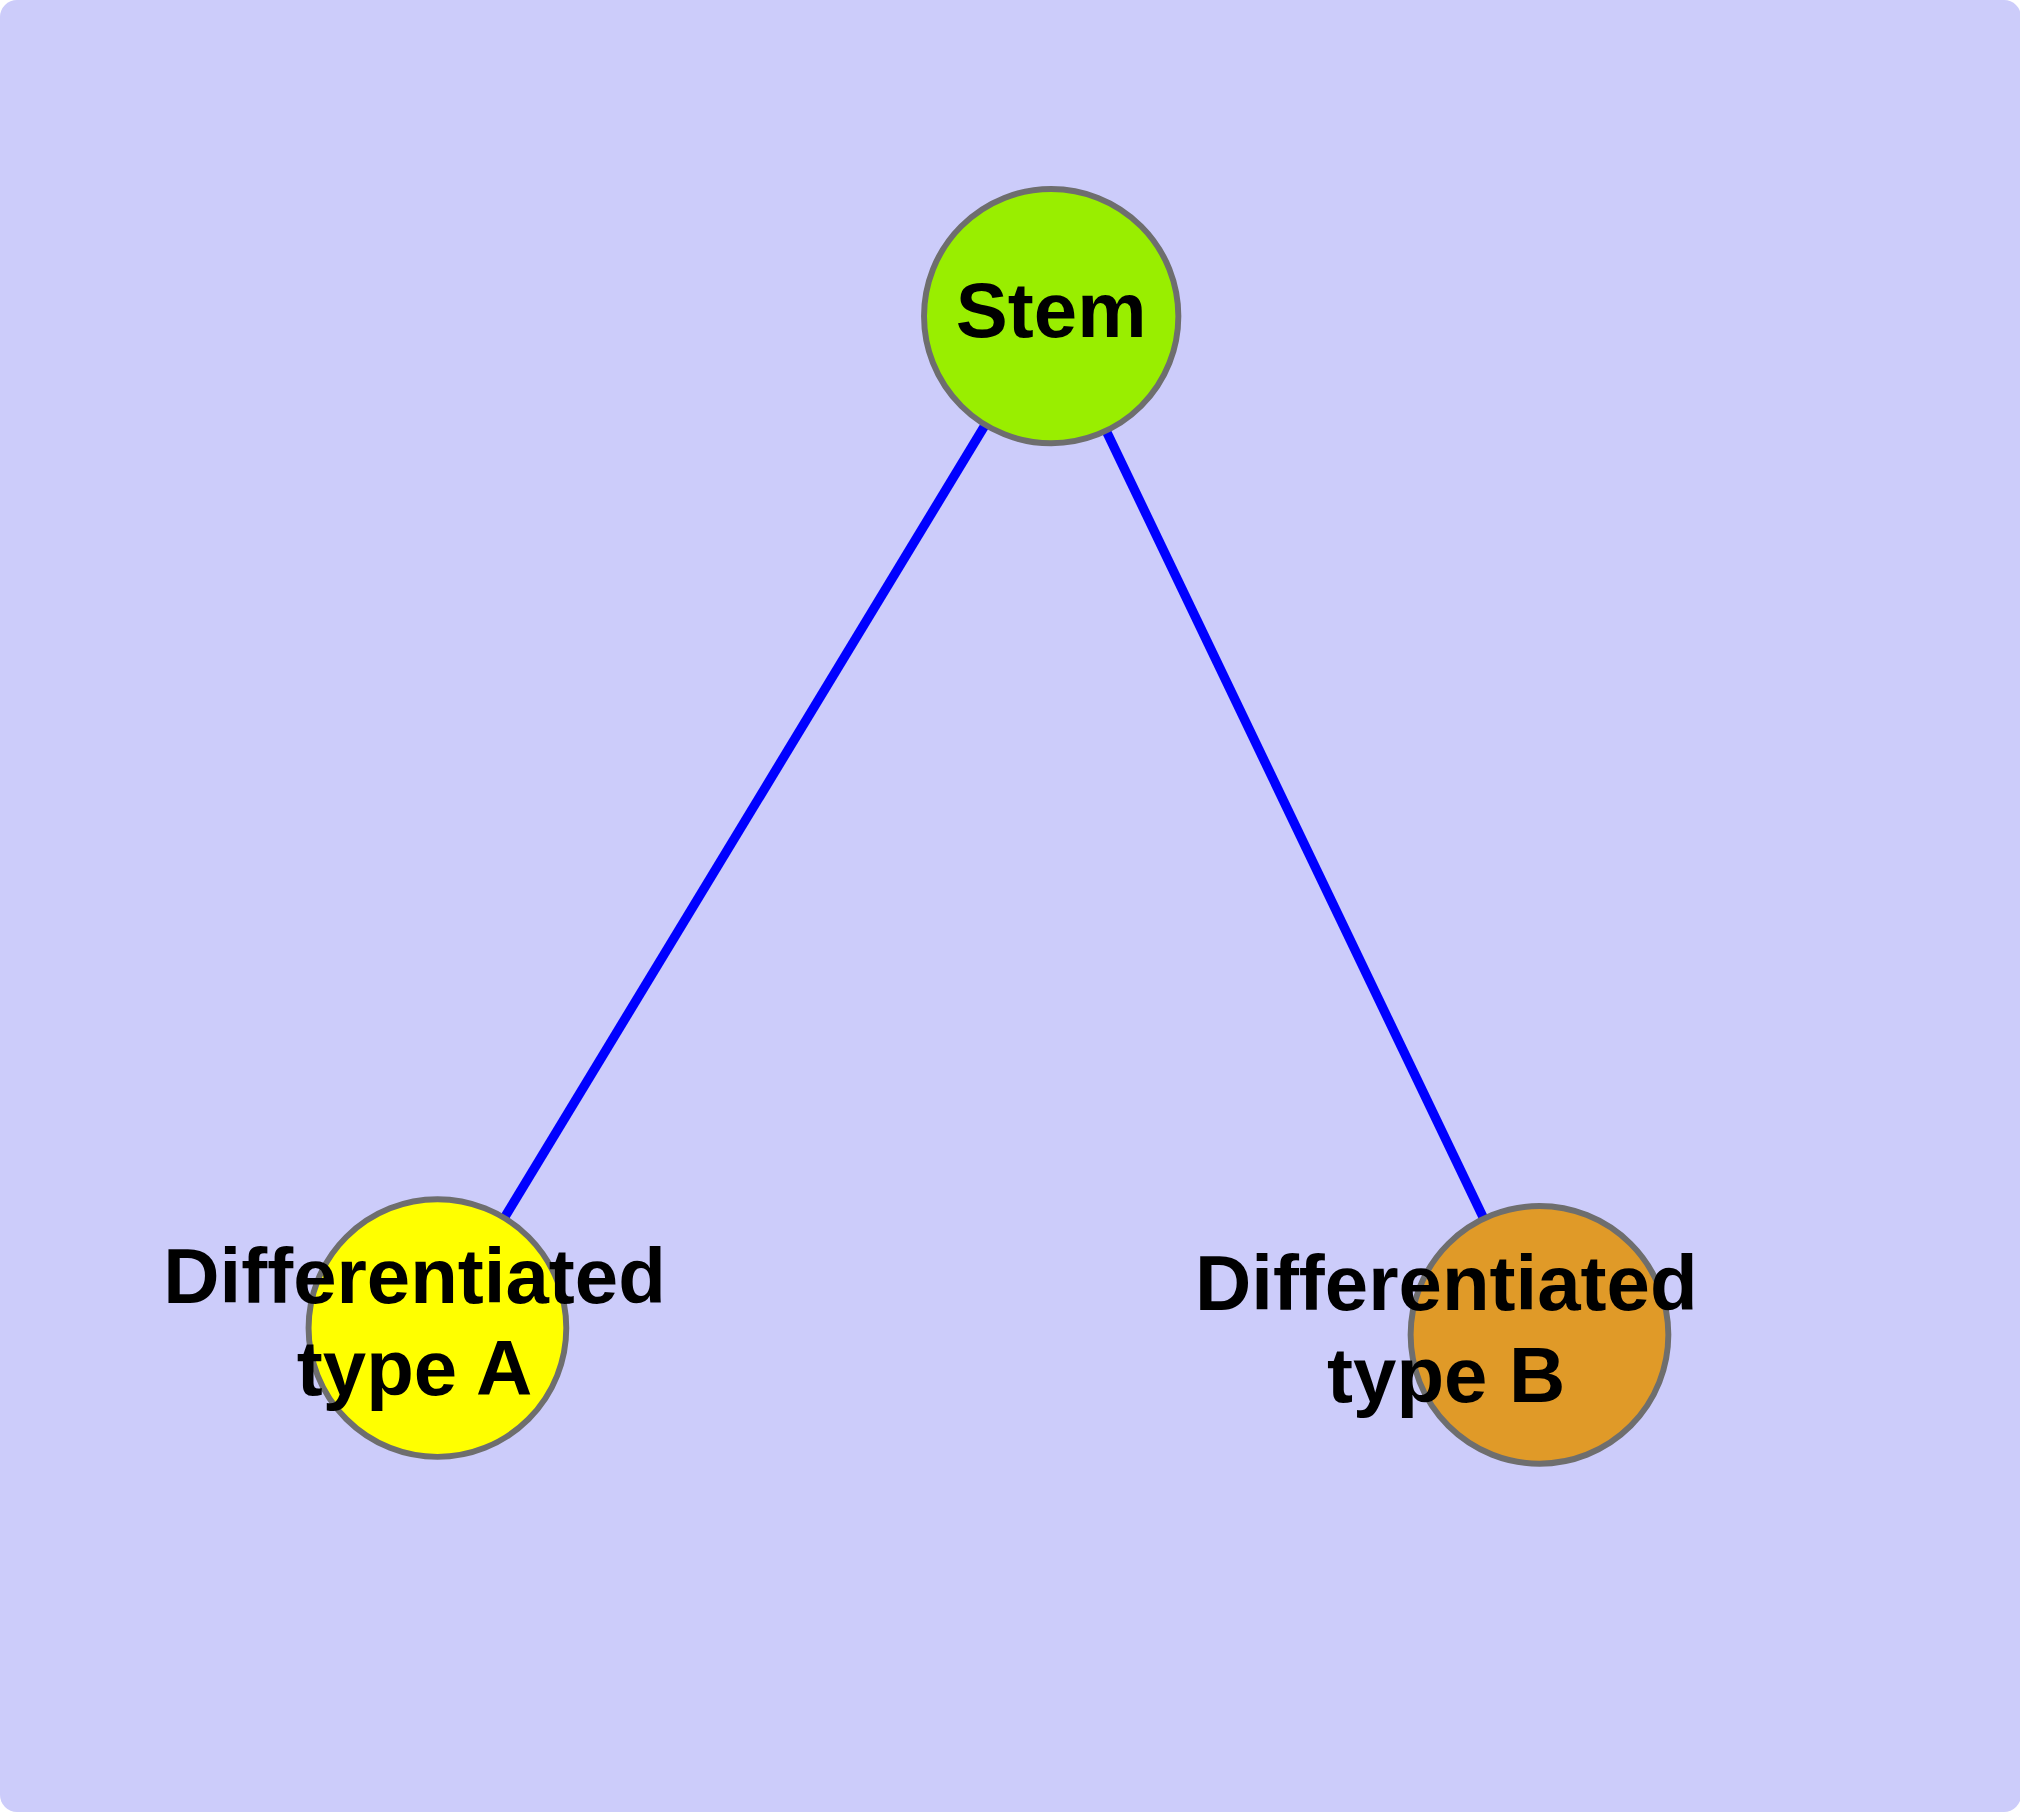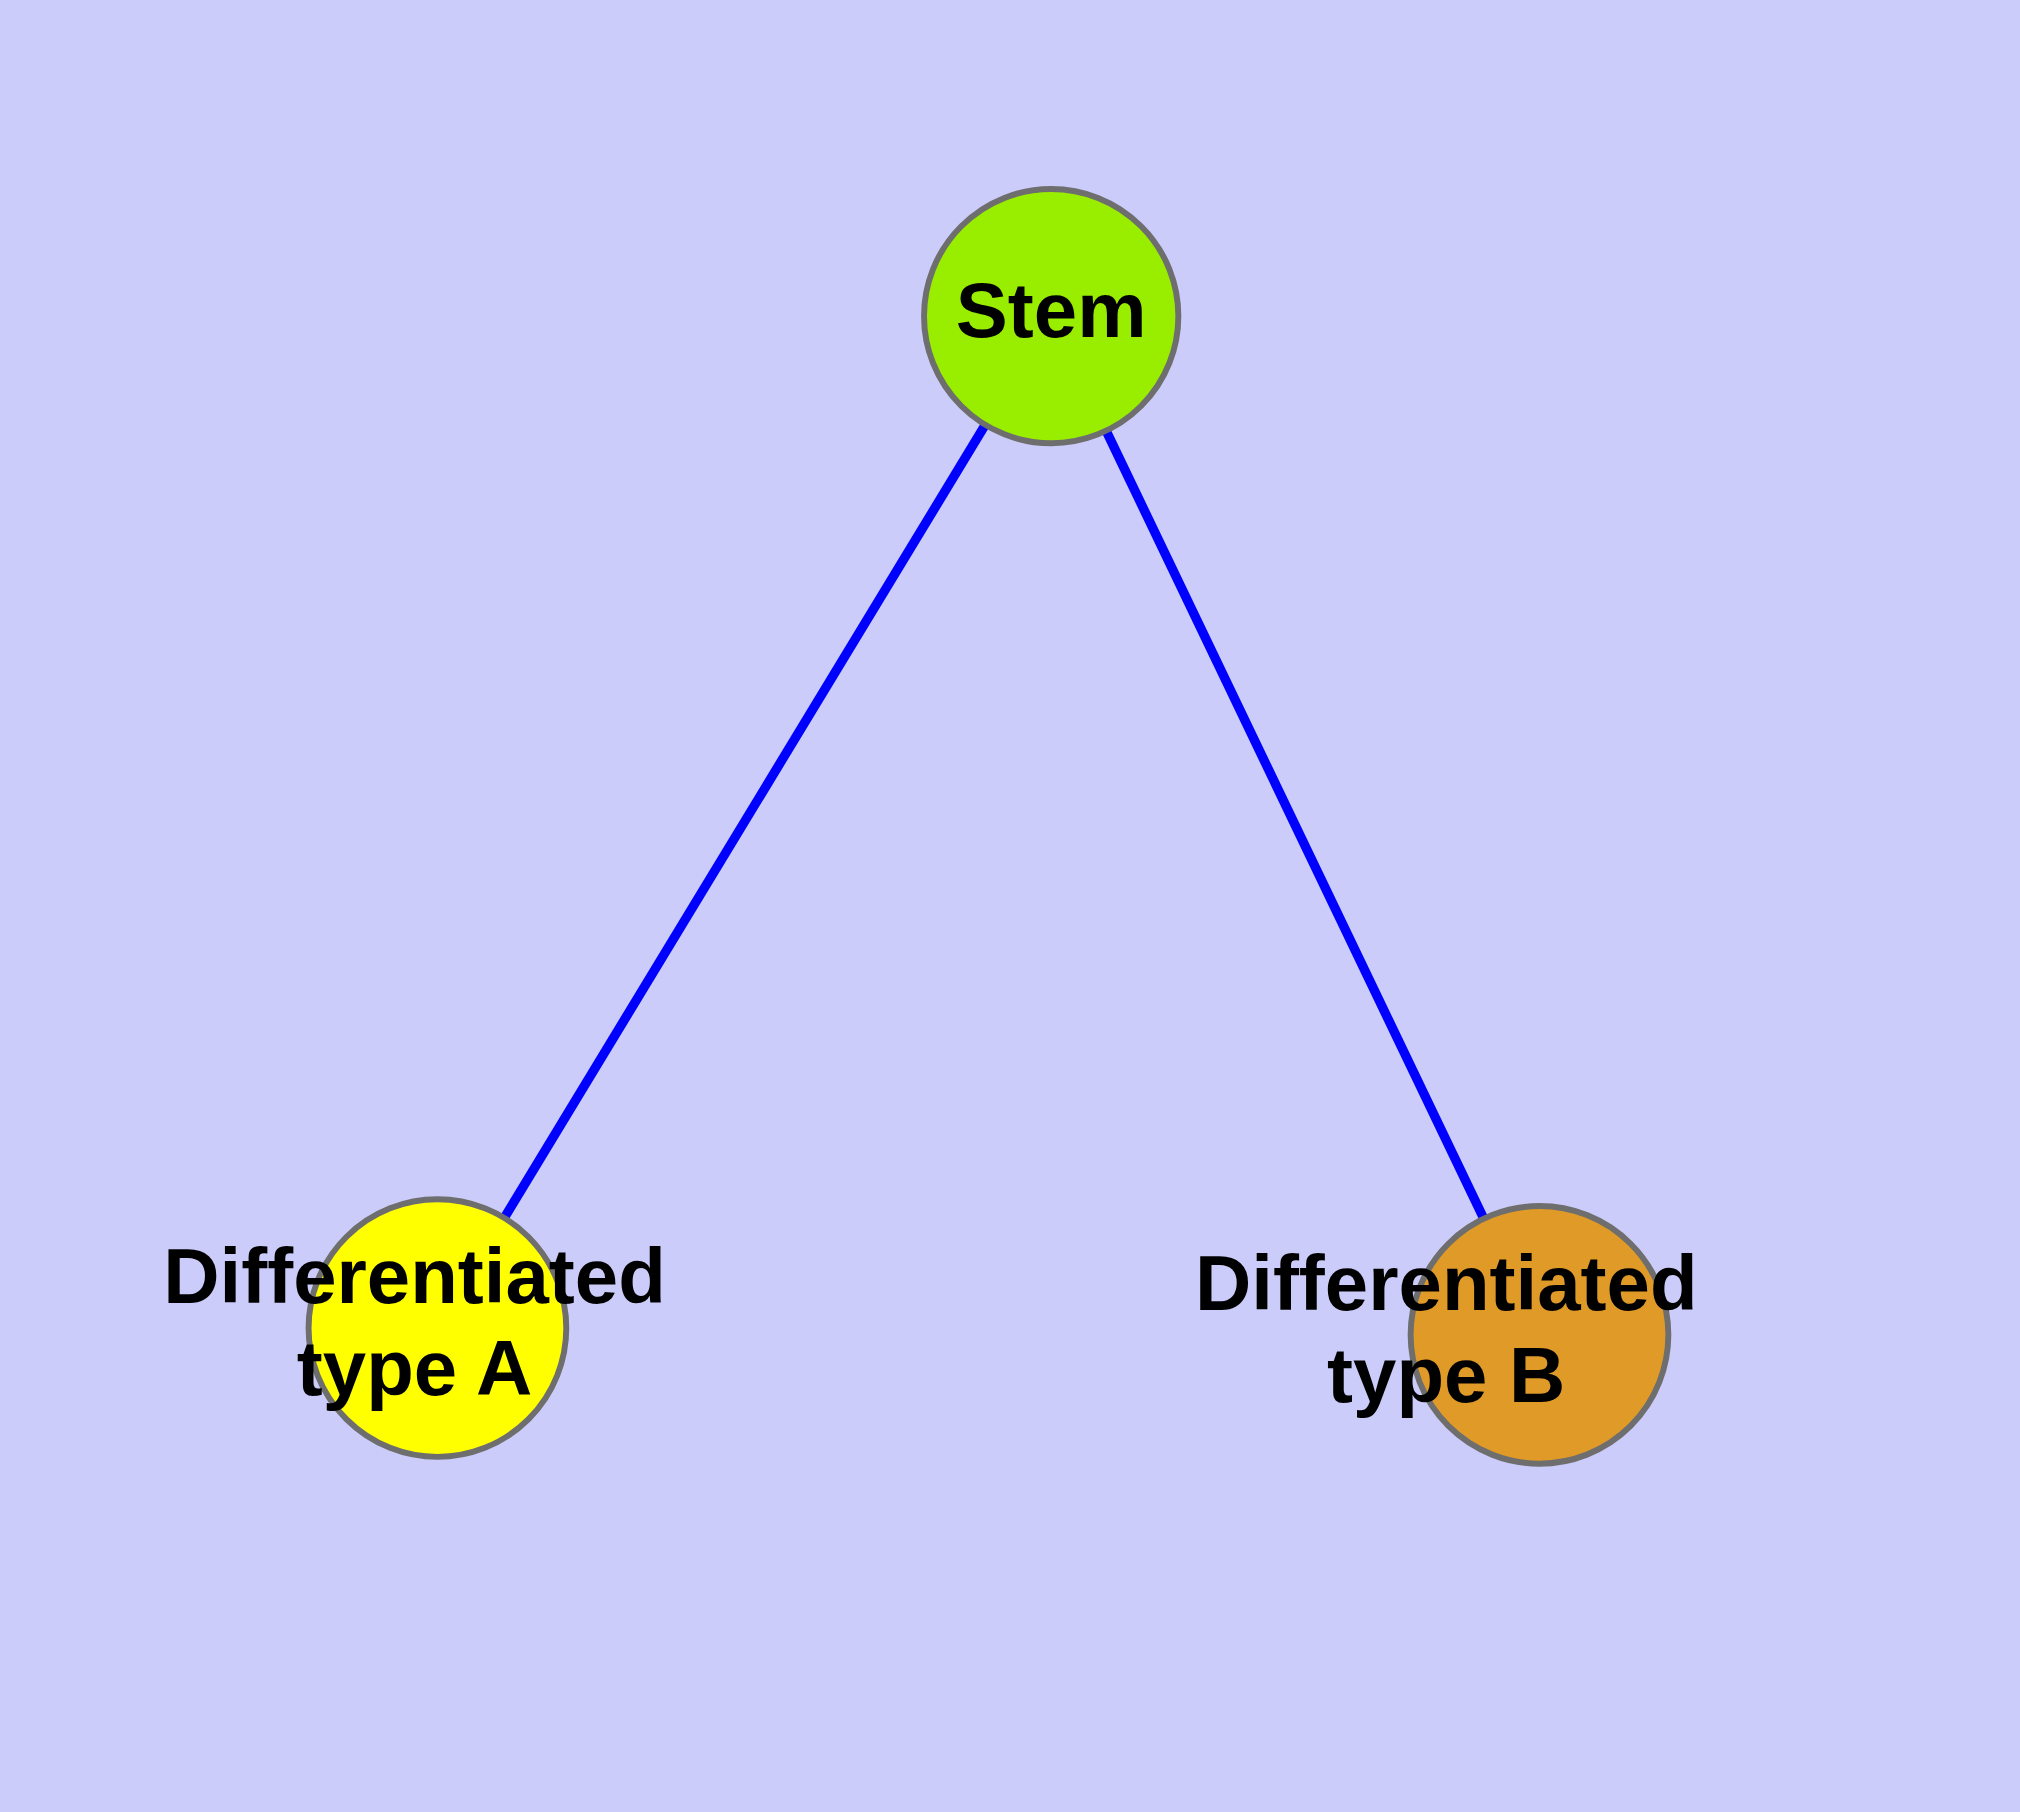--- a/index.html
+++ b/index.html
@@ -33,21 +33,21 @@
   .edge-line {
     stroke-linecap: butt;
   }
   .node-circle {
     stroke-linejoin: round;
   }
 </style>
 </head>
 <body>
 
-<div id="canvas" style="width: 2021px; height: 1812px; background: rgb(204, 204, 250);">
+<div id="canvas" style="width: 2021px; height: 1812px; background: rgb(204, 204, 250); border-radius: 17px;">
   <svg id="graph-svg" viewBox="0 0 2384 2138" preserveAspectRatio="none" xmlns="http://www.w3.org/2000/svg" style="width: 2021px; height: 1812px;">
     <g id="edges-layer">
         <line x1="1240" y1="373" x2="516" y2="1567" stroke="#0000ff" stroke-width="11" class="edge-line"></line>
         <line x1="1240" y1="373" x2="1816" y2="1575" stroke="#0000ff" stroke-width="11" class="edge-line"></line>
       </g>
     <g id="nodes-layer">
         <circle cx="1240" cy="373" r="150" fill="#99ee00" stroke="#6e6e6e" stroke-width="7" class="node-circle"></circle>
         <circle cx="516" cy="1567" r="152" fill="#ffff00" stroke="#6e6e6e" stroke-width="7" class="node-circle"></circle>
         <circle cx="1816" cy="1575" r="152" fill="#e09a28" stroke="#6e6e6e" stroke-width="7" class="node-circle"></circle>
       </g>

